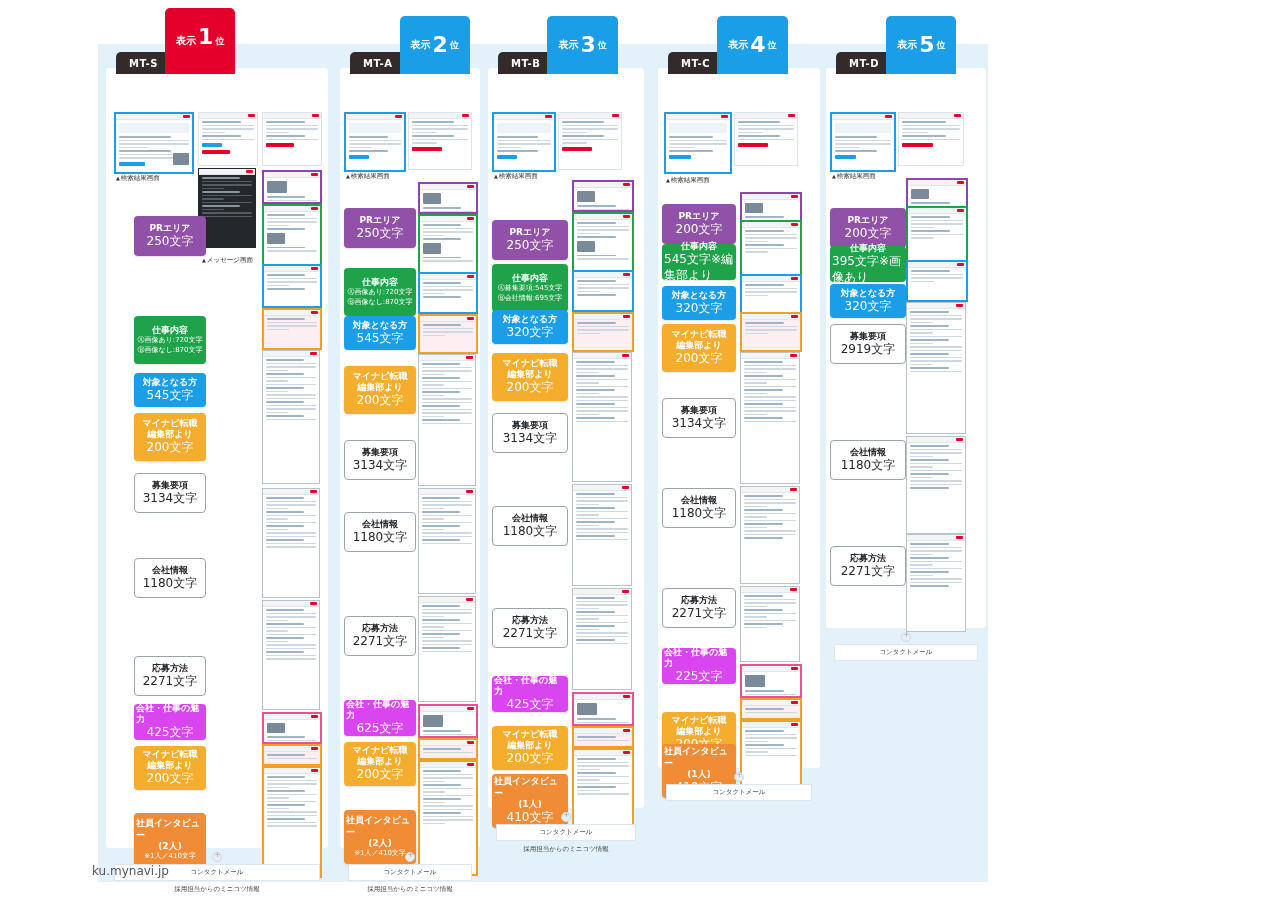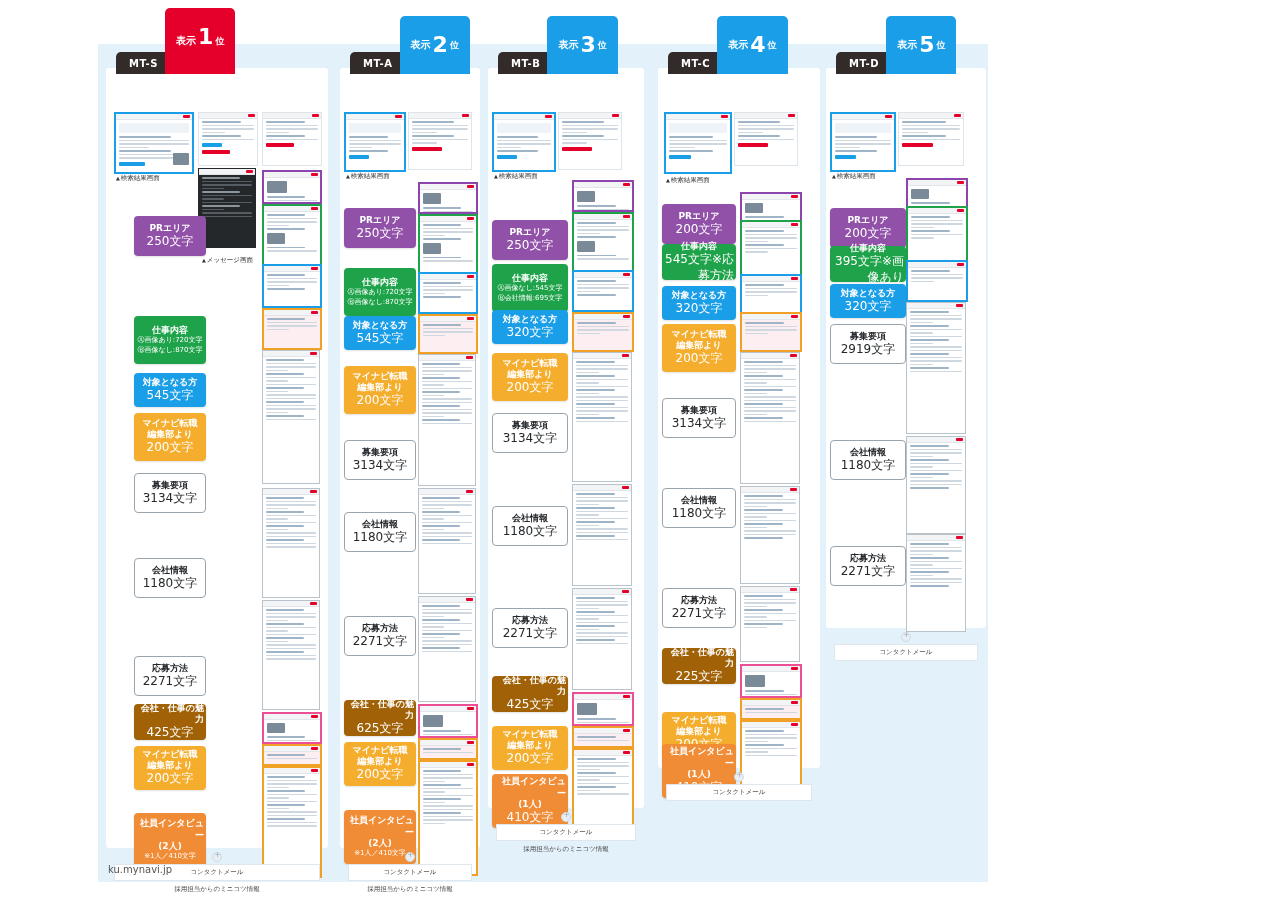--- a/index.html
+++ b/index.html
@@ -83,54 +83,54 @@
   .caption{
     position:absolute;font-size:6.5px;color:#333;white-space:nowrap;
   }
   .caption:before{content:"\25B2";font-size:5px;margin-right:1px;}
 
   
   .lbl{
     position:absolute;
     border-radius:4px;
     display:flex;flex-direction:column;align-items:center;justify-content:center;
-    text-align:right;
+    text-align:left;
     box-sizing:border-box;
     padding:3px 2px;
     box-shadow:0 1px 2px rgba(0,0,0,.12);
   }
   .lbl .t{font-size:9px;font-weight:bold;line-height:1.25;}
   .lbl .v{font-size:12px;line-height:1.3;}
   .lbl .v2{font-size:7px;line-height:1.35;}
   .lbl.purple{background:#9151a8;color:#fff;}
   .lbl.green{background:#1fa34a;color:#fff;}
   .lbl.blue{background:#1a9ee8;color:#fff;}
   .lbl.amber{background:#f5ad2e;color:#fff;}
-  .lbl.pink{background:#a16207;color:#fff;}
+  .lbl.pink{background:#d946ef;color:#fff;}
   .lbl.orange{background:#f08c36;color:#fff;}
   .lbl.white{background:#fff;color:#25282b;border:1px solid #9aa4ad;box-shadow:none;}
   .lbl.white .t{font-weight:bold;}
 
   
   .foot{position:absolute;left:8px;right:8px;}
   .foot .dot{
     width:8px;height:8px;border-radius:50%;
     background:#e7eef4;border:1px solid #cfd9e2;
     margin:0 auto 2px;position:relative;
   }
   .foot .dot:after{content:"+";position:absolute;left:1.5px;top:-2px;font-size:7px;color:#9aa4ad;}
   .foot .box{
     background:#fff;border:1px solid #dfe6ec;
     font-size:6.5px;color:#444;text-align:center;padding:3px 0;
   }
   .foot .sub{font-size:6.5px;color:#444;text-align:center;padding:4px 0 0;}
 
   .url{
-    position:absolute;left:108px;top:856px;
-    font-size:10px;color:#555;text-align:right;
+    position:absolute;left:92px;top:856px;
+    font-size:12px;color:#555;text-align:right;
   }
 </style>
 </head>
 <body>
 
 <div id="canvas">
   <div class="page-tint"></div>
   <div class="tint-2"></div>
 
   <div id="cols">
@@ -707,21 +707,21 @@
             <div class="ln b m"></div>
             <div class="ln s"></div>
             <div class="ln"></div>
           </div>
           <div class="lbl purple" style="left:4px;top:152px;width:76px;height:40px">
             <div class="t">PRエリア</div>
             <div class="v">250文字</div>
           </div>
           <div class="lbl green" style="left:4px;top:196px;width:76px;height:48px">
             <div class="t">仕事内容</div>
-            <div class="v2">Ⓐ画像なし:545文字</div>
+            <div class="v2">Ⓐ募集要項:545文字</div>
             <div class="v2">Ⓑ会社情報:695文字</div>
           </div>
           <div class="lbl blue" style="left:4px;top:242px;width:76px;height:34px">
             <div class="t">対象となる方</div>
             <div class="v">320文字</div>
           </div>
           <div class="lbl amber" style="left:4px;top:285px;width:76px;height:48px">
             <div class="t">マイナビ転職</div>
             <div class="t">編集部より</div>
             <div class="v">200文字</div>
@@ -891,21 +891,21 @@
             <div class="ln"></div>
             <div class="ln s"></div>
             <div class="ln"></div>
           </div>
           <div class="lbl purple" style="left:4px;top:136px;width:74px;height:40px">
             <div class="t">PRエリア</div>
             <div class="v">200文字</div>
           </div>
           <div class="lbl green" style="left:4px;top:176px;width:74px;height:36px">
             <div class="t">仕事内容</div>
-            <div class="v">545文字※応募方法</div>
+            <div class="v">545文字※編集部より</div>
           </div>
           <div class="lbl blue" style="left:4px;top:218px;width:74px;height:34px">
             <div class="t">対象となる方</div>
             <div class="v">320文字</div>
           </div>
           <div class="lbl amber" style="left:4px;top:256px;width:74px;height:48px">
             <div class="t">マイナビ転職</div>
             <div class="t">編集部より</div>
             <div class="v">200文字</div>
           </div>

